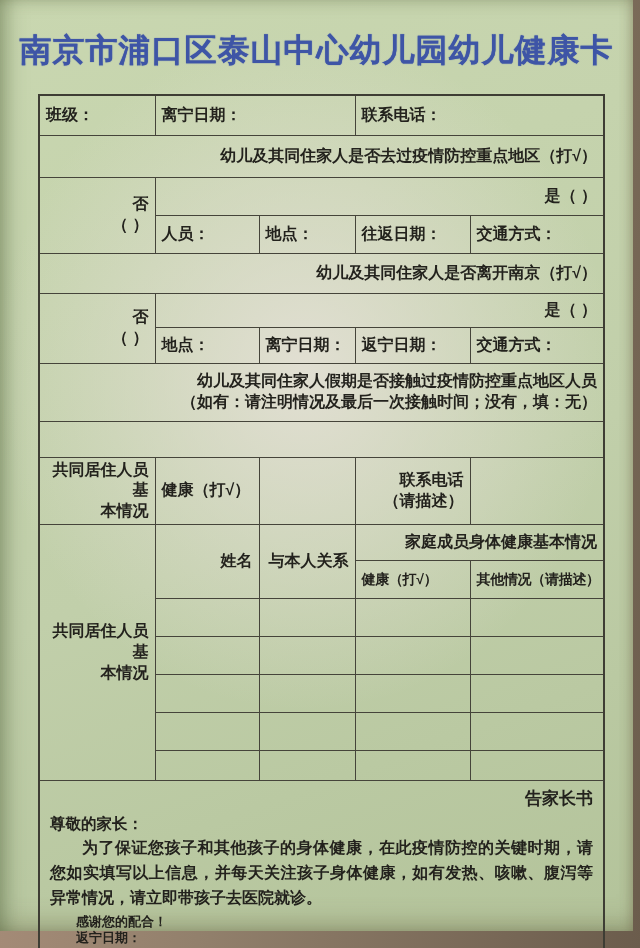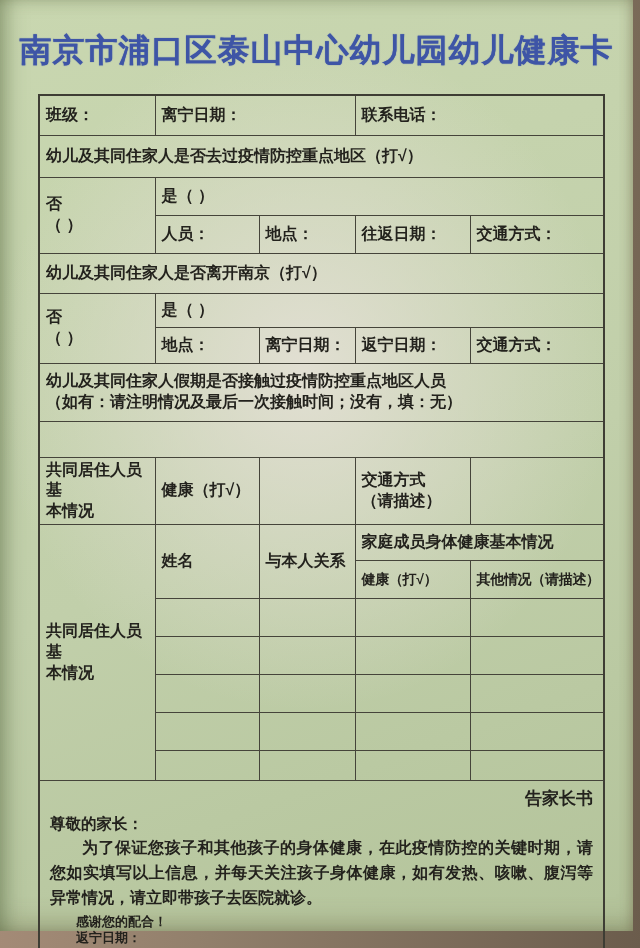--- a/index.html
+++ b/index.html
@@ -31,21 +31,21 @@
     border:2px solid #3e3d34;
     padding-left:8px;
   }
   td{
     border:1px solid #45443a;
     padding:2px 6px;
     font-size:16px;font-weight:700;color:#23221d;
     vertical-align:middle;line-height:1.3;
     overflow:hidden;
   }
-  .c{text-align:left;}
+  .c{text-align:right;}
   .small{font-size:14px;letter-spacing:-0.3px;white-space:nowrap;}
   .rh40{height:40px}.rh42{height:42px}.rh38{height:38px}.rh36{height:36px}
   .rh34{height:34px}.rh58{height:58px}.rh64{height:64px}.rh30{height:30px}
   .notice-cell{vertical-align:top;padding:7px 10px 4px;height:140px;}
   .notice-title{text-align:right;font-size:17px;margin-bottom:5px;}
   .notice-salutation{font-size:15.5px;font-family:Liberation Mono, monospace;}
   .notice-body{font-size:16px;line-height:1.55;text-indent:2em;text-align:justify;margin-top:1px;}
   .notice-footer{display:flex;justify-content:space-between;align-items:flex-start;
     margin-top:3px;font-size:13px;padding-left:26px;padding-right:22px;flex-direction:column;}
   .notice-footer .date{white-space:pre;}
@@ -118,21 +118,21 @@
     </tr>
 
     <tr class="rh64">
       <td class="c">
         <div>共同居住人员基</div>
         <div>本情况</div>
       </td>
       <td>健康（打√）</td>
       <td></td>
       <td class="c">
-        <div>交通方式</div>
+        <div>联系电话</div>
         <div>（请描述）</div>
       </td>
       <td></td>
     </tr>
 
     <tr class="rh36">
       <td rowspan="7" class="c">
         <div>共同居住人员基</div>
         <div>本情况</div>
       </td>

